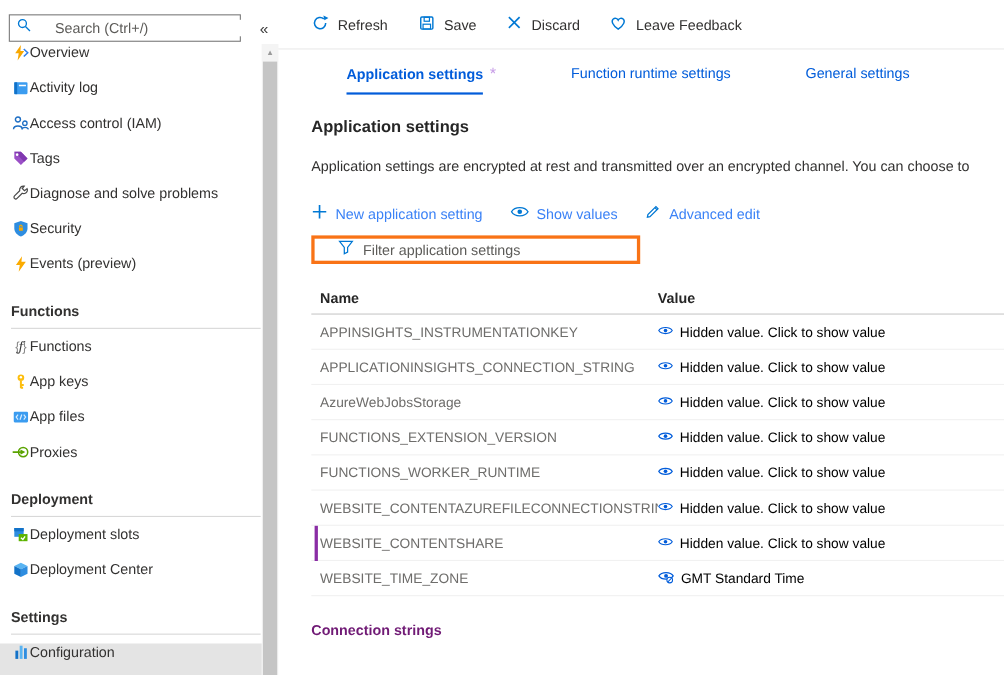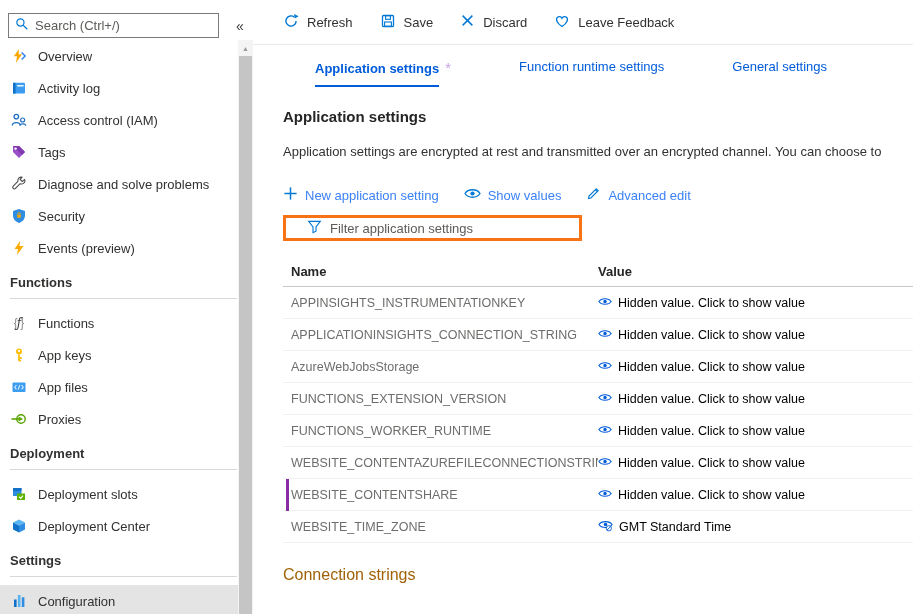--- a/index.html
+++ b/index.html
@@ -3,27 +3,27 @@
 <meta charset="utf-8">
 <style>
   * { margin:0; padding:0; box-sizing:border-box; }
   html,body { background:#fff; }
   body { font-family:"Liberation Sans","DejaVu Sans",sans-serif; color:#323130; }
   .app { position:relative; width:913px; height:614px; overflow:hidden; background:#fff; }
 
   
   .nav { position:absolute; left:0; top:0; width:238px; height:614px; background:#fff; }
   .nav-search { position:absolute; left:8px; top:13px; width:211px; height:25px;
-    border:1px solid #7a7a7a; background:#fff; display:flex; align-items:center; padding:0 6px; gap:6px; }
+    border:1px solid #7a7a7a; background:#fff; display:flex; align-items:center; padding:0 6px; gap:21px; }
   .nav-search input { border:none; outline:none; flex:1; font:13px "Liberation Sans","DejaVu Sans",sans-serif; color:#323130; }
   .nav-search input::placeholder { color:#5c5b58; opacity:1; }
   .collapse-btn { position:absolute; left:228px; top:14px; width:24px; height:24px; display:flex;
     align-items:center; justify-content:center; font-size:14px; color:#3b3b3b; cursor:pointer; }
   .nav-list { position:absolute; left:0; top:40px; width:238px; }
-  .nav-item { display:flex; align-items:center; height:32px; padding:0 6px 0 10px; gap:11px;
+  .nav-item { display:flex; height:32px; padding:0 6px 0 10px; 
     font-size:13px; color:#323130; cursor:pointer; }
   .nav-item.selected { background:#e4e4e4; }
   .nav-item .ic { width:17px; height:16px; flex:0 0 17px; display:flex; align-items:center; justify-content:center; }
   .nav-header { font-size:13px; font-weight:bold; color:#323130; padding:10px 10px 0 10px; line-height:18px; }
   .nav-divider { border-bottom:1px solid #d8d8d8; margin:6px 1px 8px 10px; }
   .icon-fn { font-size:12px; color:#8a8a8a; letter-spacing:-1px; }
   .icon-fn i { color:#3a3a3a; font-style:italic; font-family:"DejaVu Serif",serif; }
 
   
   .nav-scrollbar { position:absolute; left:238px; top:40px; width:15px; height:574px; background:#f4f4f4; }
@@ -59,21 +59,21 @@
     font-size:13px; font-weight:bold; color:#262626; }
   .thead .col-name { width:315px; padding-left:8px; }
   .thead .col-value { flex:1; }
   .trow { position:relative; display:flex; align-items:center; height:32px; border-bottom:1px solid #f1f1f1; }
   .trow .tname { width:315px; padding-left:8px; font-size:12.5px; color:#6e6d6b;
     white-space:nowrap; overflow:hidden; }
   .trow .tval { display:flex; align-items:center; gap:6px; font-size:12.5px; color:#000000;
     text-decoration:none; cursor:pointer; }
   .modbar { position:absolute; left:3px; top:0; width:3px; height:32px; background:#8a2da5; }
 
-  .footer-heading { font-size:16px; font-weight:normal; color:#a16207; margin:23px 0 0 30px; }
+  .footer-heading { font-size:13px; font-weight:bold; color:#701a75; margin:23px 0 0 30px; }
 </style>
 </head>
 <body>
 
 <div class="app">
 
   <div class="nav">
     <div class="nav-search">
       <span class="ic">
         <svg width="14" height="14" viewBox="0 0 16 16">

